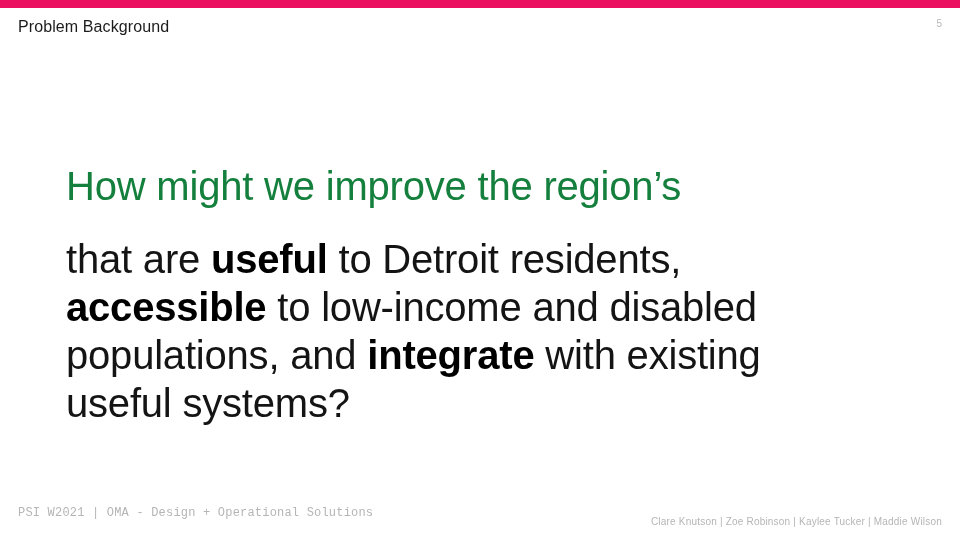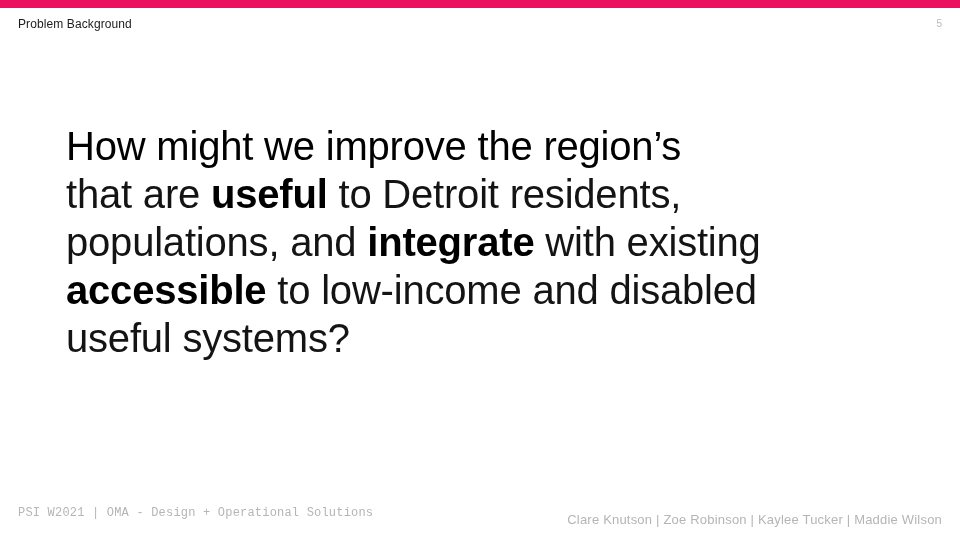--- a/index.html
+++ b/index.html
@@ -26,21 +26,21 @@
     top: 0;
     left: 0;
     width: 960px;
     height: 8px;
     background: #ec1060;
   }
   .slide-title {
     position: absolute;
     left: 18px;
     top: 17px;
-    font-size: 12px;
+    font-size: 16px;
     font-weight: 400;
     letter-spacing: 0.1px;
     color: #1c1c1c;
     line-height: 1.3;
     white-space: nowrap;
   }
   .page-number {
     position: absolute;
     right: 18px;
     top: 18px;
@@ -76,44 +76,44 @@
     color: #b5b5b5;
     letter-spacing: 0.2px;
     line-height: 1.2;
     white-space: nowrap;
     font-family: Liberation Mono, monospace;
   }
   .footer-right {
     position: absolute;
     right: 18px;
     bottom: 12px;
-    font-size: 13px;
+    font-size: 10px;
     color: #b5b5b5;
     letter-spacing: 0.2px;
     line-height: 1.2;
     white-space: nowrap;
     text-align: left;
   }
 </style>
 </head>
 <body>
 
 <div class="slide" style="background: rgb(255, 255, 255);">
 
   <div class="accent-bar" style="background: rgb(236, 16, 96);"></div>
 
   <div class="slide-title" style="color: rgb(28, 28, 28);">Problem Background</div>
 
   <div class="page-number" style="color: rgb(185, 185, 185);">5</div>
 
   <div class="body-block">
-      <div class="body-line" style="color: #000000;"><span>How might we improve the region’s</span></div>
-      <div class="body-line" style="color: rgb(20, 20, 20);"><span>that are </span><span class="strong">useful</span><span> to Detroit residents,</span></div>
+      <div class="body-line" style="color: #15803d; margin-top: 40px;"><span>How might we improve the region’s</span></div>
+      <div class="body-line" style="color: rgb(20, 20, 20); margin-top: 25px;"><span>that are </span><span class="strong">useful</span><span> to Detroit residents,</span></div>
+      <div class="body-line" style="color: rgb(20, 20, 20);"><span class="strong">accessible</span><span> to low-income and disabled</span></div>
       <div class="body-line" style="color: rgb(20, 20, 20);"><span>populations, and </span><span class="strong">integrate</span><span> with existing</span></div>
-      <div class="body-line" style="color: rgb(20, 20, 20);"><span class="strong">accessible</span><span> to low-income and disabled</span></div>
       <div class="body-line" style="color: rgb(20, 20, 20);"><span>useful systems?</span></div>
     </div>
 
   <div class="footer-left" style="color: rgb(181, 181, 181);">PSI W2021 | OMA - Design + Operational Solutions</div>
 
   <div class="footer-right" style="color: rgb(181, 181, 181);">Clare Knutson | Zoe Robinson | Kaylee Tucker | Maddie Wilson</div>
 
 </div>
 
 </body></html>

